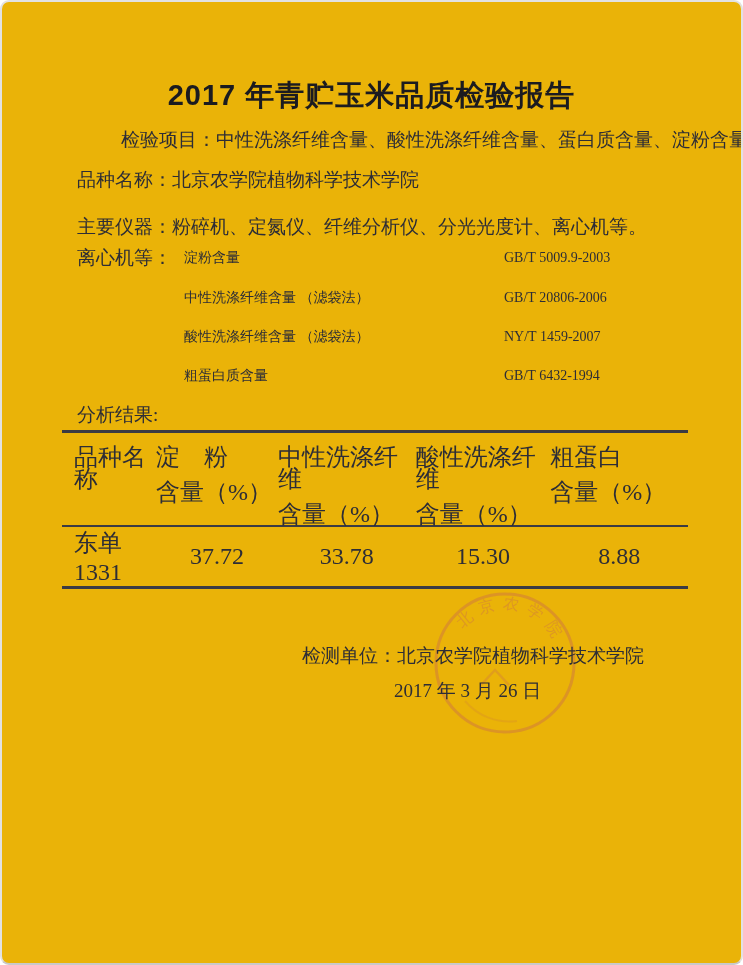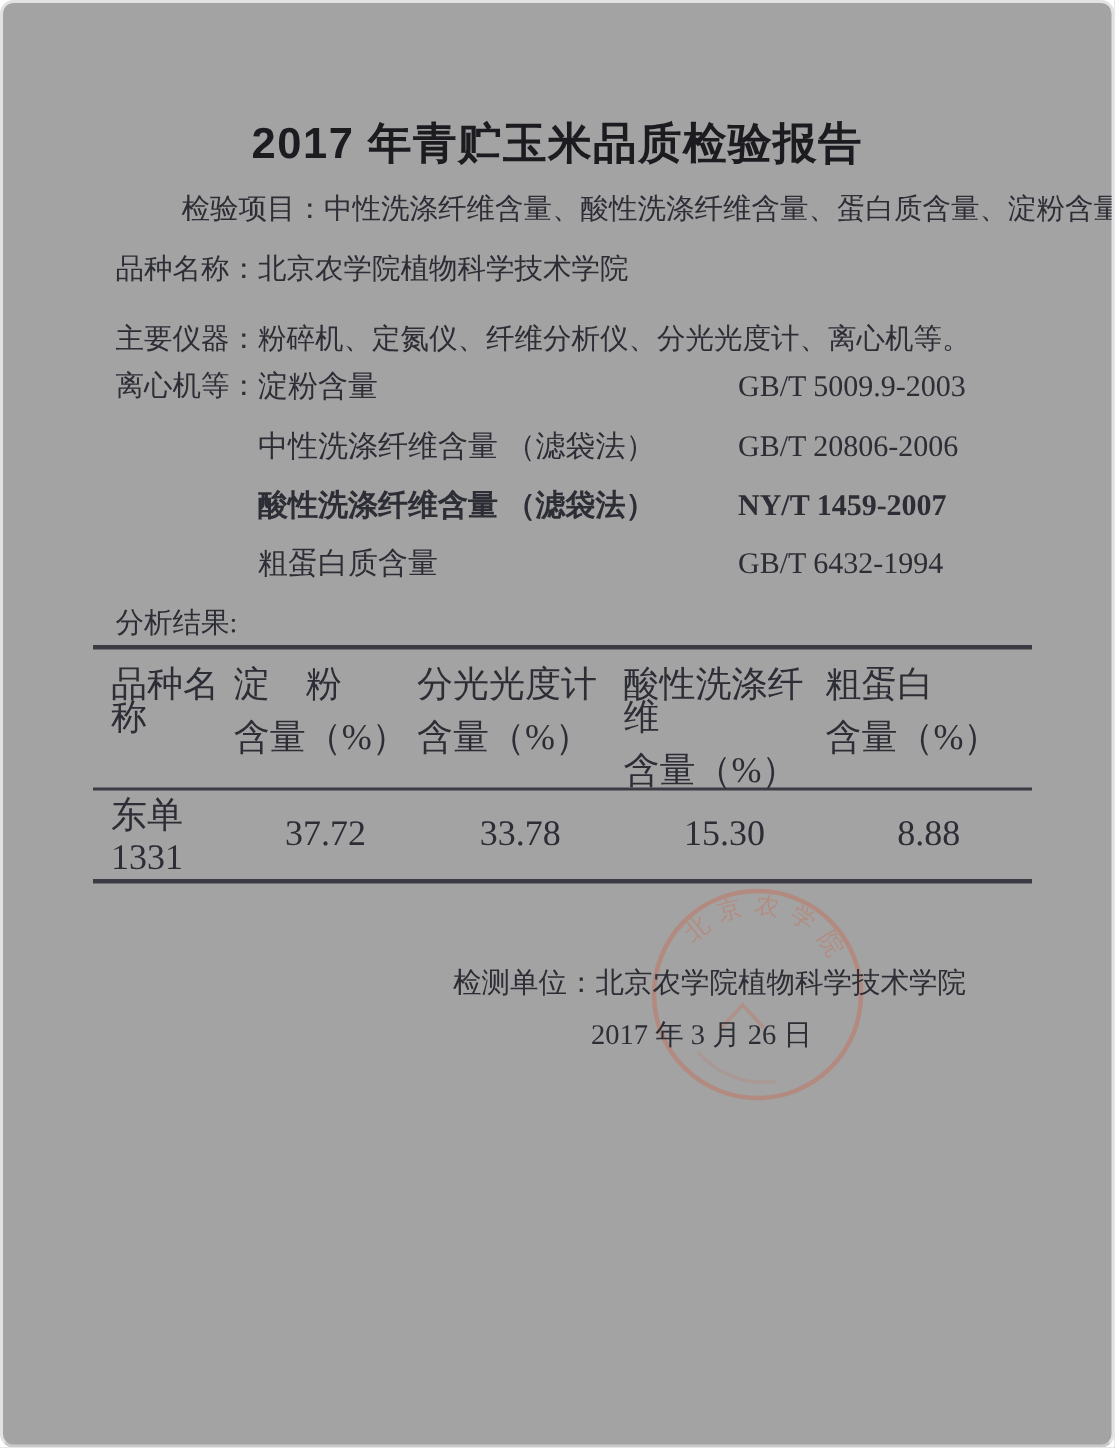--- a/index.html
+++ b/index.html
@@ -1,21 +1,21 @@
 <!DOCTYPE html>
 <html><head>
 <meta charset="utf-8">
 <style>
   html, body { margin: 0; padding: 0; background: #ffffff; }
   .page {
     position: relative;
     width: 743px;
     height: 965px;
     box-sizing: border-box;
-    background: #a3a3a3;
+    background: #eab308;
     border: 2px solid #e2e2e2;
     border-bottom-color: #c9c9c9;
     border-radius: 9px;
     overflow: hidden;
     font-family: "Liberation Serif", serif;
     color: #2d2d36;
   }
   .title {
     position: absolute;
     top: 74px; left: 0; width: 100%;
@@ -31,23 +31,23 @@
     position: absolute;
     left: 75px;
     font-size: 19px;
     line-height: 22px;
     white-space: nowrap;
   }
   .l1 { top: 127px; margin-left: 44px; }
   .l2 { top: 167px; }
   .l3 { top: 194px; margin-top: 20px; }
   .basis-label { position: absolute; left: 75px; top: 245px; font-size: 19px; line-height: 22px; }
-  .basis-row { position: absolute; left: 170px; width: 520px; font-size: 20px; line-height: 22px; white-space: nowrap; }
+  .basis-row { position: absolute; left: 182px; width: 520px; font-size: 14px; line-height: 22px; white-space: nowrap; }
   .basis-row .std { position: absolute; left: 320px; }
-  .b0 { top: 245px; } .b1 { top: 285px; } .b2 { top: 324px; font-weight: bold; } .b3 { top: 363px; }
+  .b0 { top: 245px; } .b1 { top: 285px; } .b2 { top: 324px; } .b3 { top: 363px; }
   .results-label { position: absolute; left: 75px; top: 400px; font-size: 19px; }
   table.results {
     position: absolute;
     left: 60px; top: 428px;
     width: 626px;
     border-collapse: collapse;
     table-layout: fixed;
     font-size: 24px;
     color: #2d2d36;
     border-top: 3px solid #3b3b44;
@@ -129,21 +129,21 @@
     <thead>
       <tr>
         <th class="c0">
           <div class="h1">品种名称</div>
         </th>
         <th>
           <div class="h1">淀　粉</div>
           <div class="h2">含量（%）</div>
         </th>
         <th>
-          <div class="h1">分光光度计</div>
+          <div class="h1">中性洗涤纤维</div>
           <div class="h2">含量（%）</div>
         </th>
         <th>
           <div class="h1">酸性洗涤纤维</div>
           <div class="h2">含量（%）</div>
         </th>
         <th>
           <div class="h1">粗蛋白</div>
           <div class="h2">含量（%）</div>
         </th>

